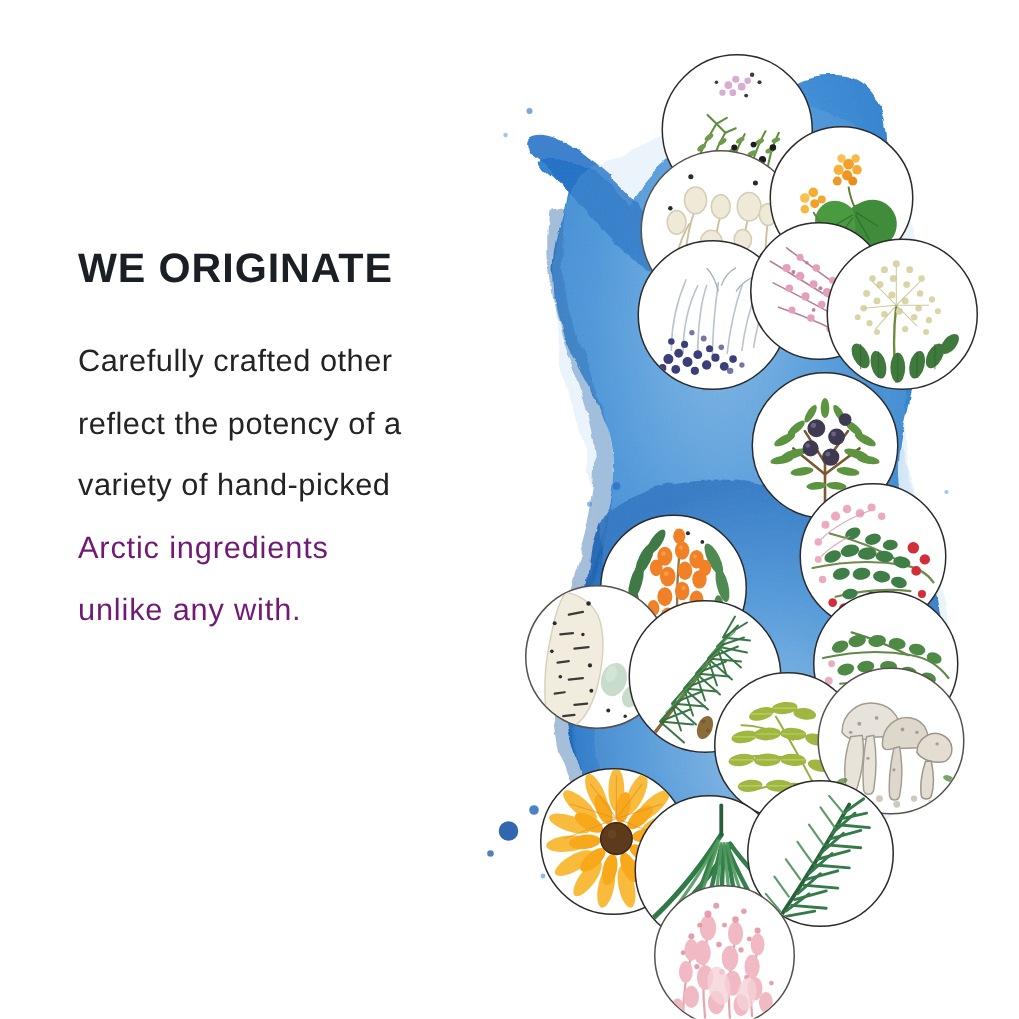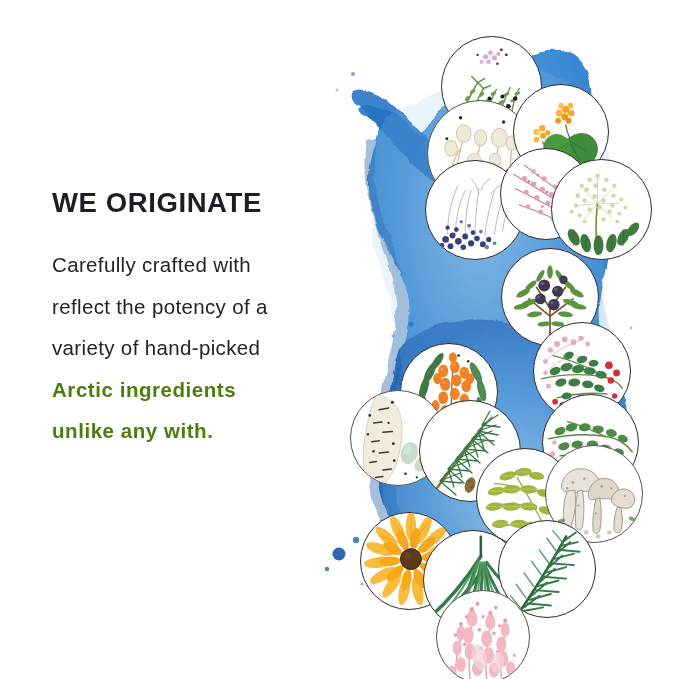--- a/index.html
+++ b/index.html
@@ -4,32 +4,32 @@
 <style>
   html,body{margin:0;padding:0;background:#ffffff;}
   body{
     width:679px;height:679px;overflow:hidden;position:relative;
     font-family:"Liberation Sans","DejaVu Sans",sans-serif;
     -webkit-font-smoothing:antialiased;
   }
   #stage{position:absolute;inset:0;background:#ffffff;}
 
   
-  .text-block{position:absolute;left:52px;top:184px;width:300px;}
+  .text-block{position:absolute;left:52px;top:160px;width:300px;}
   .headline{
     font-size:27.5px;font-weight:700;line-height:38px;
     letter-spacing:0.6px;color:#1a1f26;margin:0;white-space:nowrap;
   }
   .headline .l2{display:block;}
   .body-copy{margin:0;padding-top:22px;}
   .body-line{
     display:block;font-size:20.5px;line-height:41.5px;
     color:#232323;letter-spacing:0.35px;white-space:nowrap;
   }
-  .body-line.bold{font-weight:700;letter-spacing:0.55px;color:#4d7c0f;}
+  .body-line.bold{font-weight:400;letter-spacing:0.55px;color:#701a75;}
 
   
   #map-wrap{position:absolute;left:315px;top:18px;width:364px;height:640px;}
   #map-svg{position:absolute;inset:0;width:100%;height:100%;}
 
   
   .circle{
     position:absolute;border-radius:50%;background:#ffffff;
     border:1.15px solid #2b2b2b;overflow:hidden;box-sizing:border-box;
   }
@@ -41,21 +41,21 @@
 
 <div id="stage">
 
   <div class="text-block">
 
     <h1 class="headline">
       <span>WE ORIGINATE</span>
     </h1>
 
     <p class="body-copy">
-      <span class="body-line">Carefully crafted with</span>
+      <span class="body-line">Carefully crafted other</span>
       <span class="body-line">reflect the potency of a</span>
       <span class="body-line">variety of hand-picked</span>
       <span class="body-line bold">Arctic ingredients</span>
       <span class="body-line bold">unlike any with.</span>
     </p>
   </div>
 
   <div id="map-wrap">
 
     <svg id="map-svg" viewBox="0 0 364 640" preserveAspectRatio="none">

